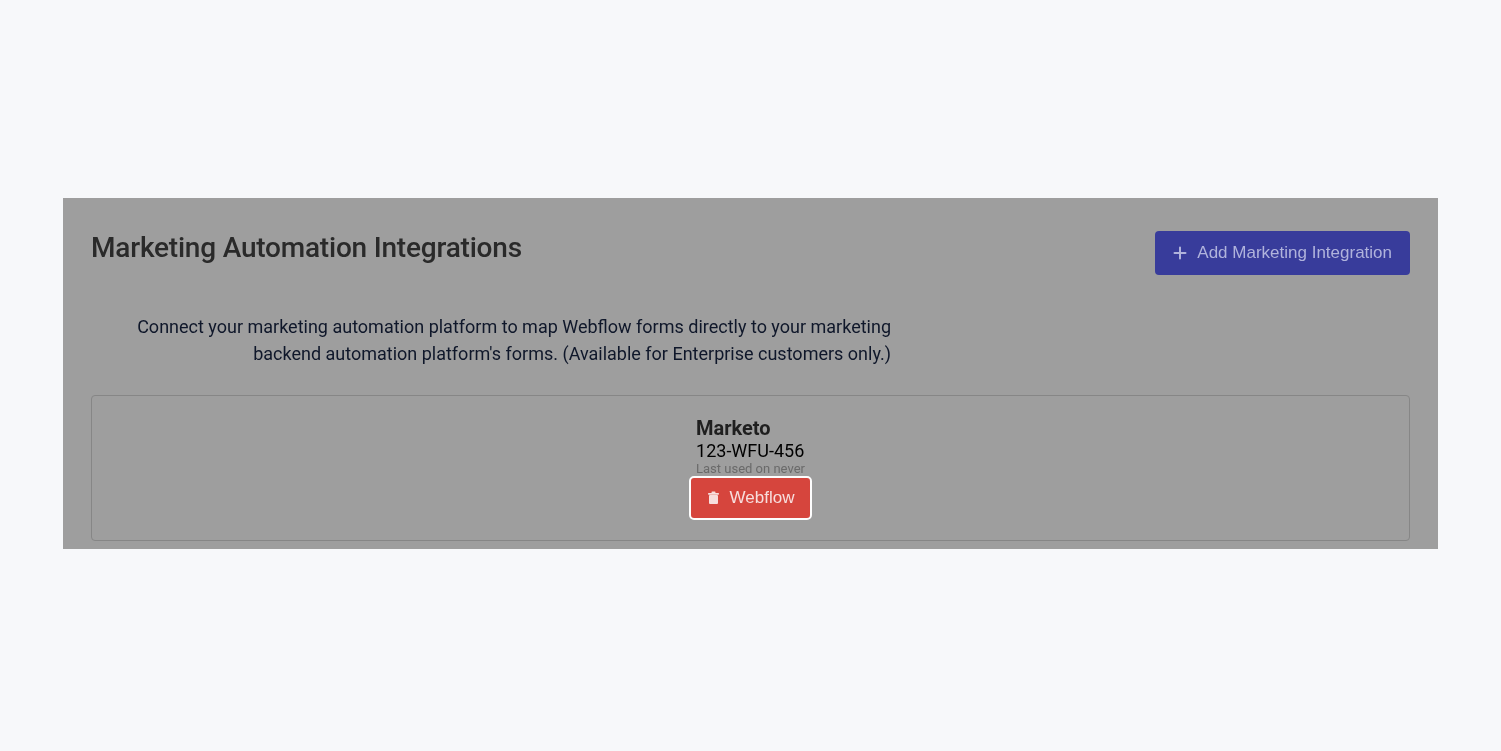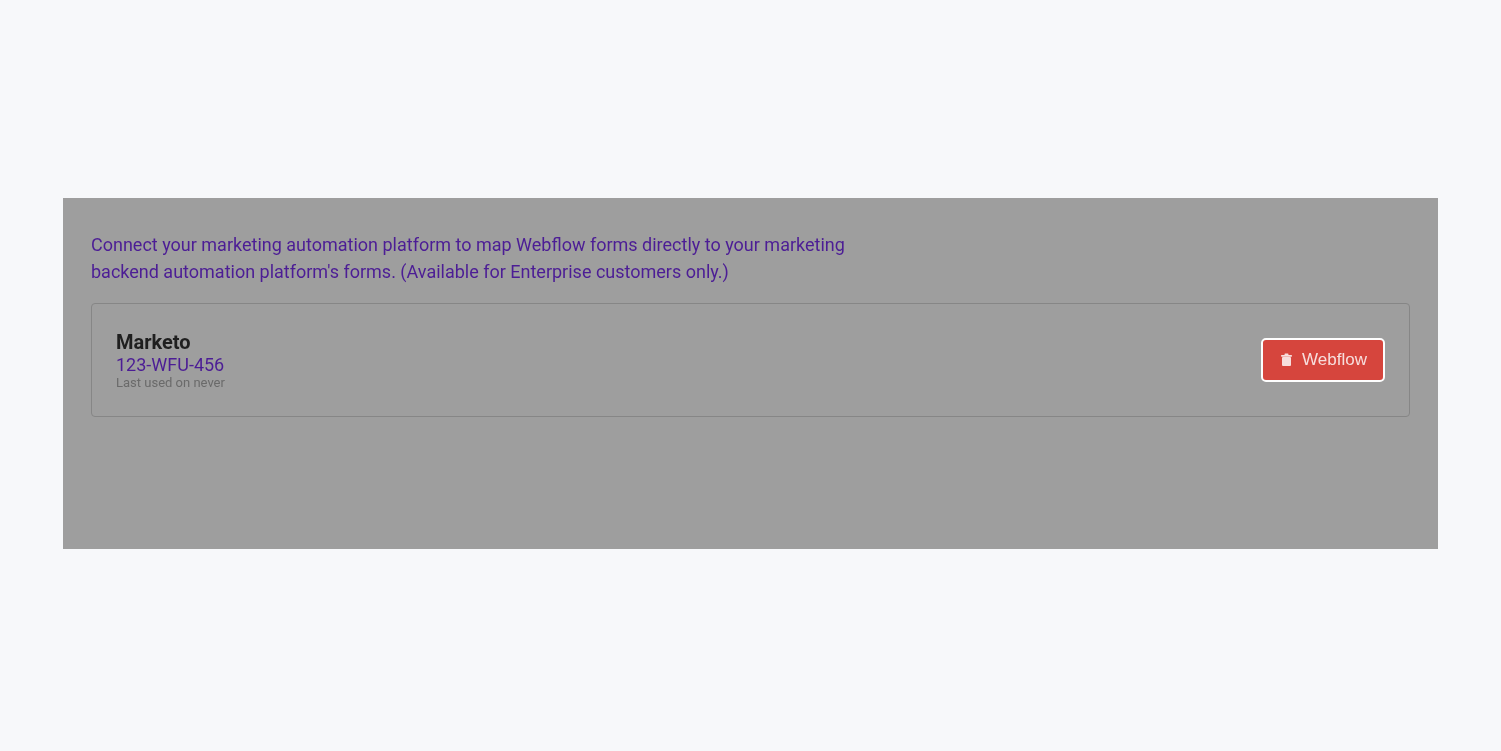--- a/index.html
+++ b/index.html
@@ -49,43 +49,46 @@
       line-height: 1.4;
     }
     .add-btn .plus-icon {
       display: inline-flex;
       align-items: center;
       justify-content: center;
       width: 14px;
       height: 14px;
     }
     .panel-desc {
+      margin-top: 38px;
       font-size: 18px;
-      color: #4c1d95;
+      color: #0f172a;
       line-height: 1.5;
       max-width: 800px;
+      text-align: right;
     }
     .integration-card {
-      margin-top: 18px;
+      margin-top: 28px;
       border: 1px solid #868686;
       border-radius: 4px;
-      padding: 26px 24px;
+      padding: 20px 24px;
       display: flex;
       justify-content: space-between;
       align-items: center;
       background: #9e9e9e;
+      flex-direction: column;
     }
     .integration-info .name {
       font-size: 20px;
       font-weight: 700;
       color: #1f1f1f;
     }
     .integration-info .id {
       font-size: 18px;
-      color: #4c1d95;
+      color: #000000;
       margin-top: 0px;
     }
     .integration-info .last-used {
       font-size: 13px;
       color: #6a6a6a;
       margin-top: 0px;
     }
     .delete-btn {
       display: flex;
       align-items: center;
@@ -105,20 +108,31 @@
       align-items: center;
       justify-content: center;
       width: 14px;
       height: 14px;
     }
   </style>
 </head>
 <body>
 
 <div class="panel">
+  <div class="panel-header">
+    <h1 class="panel-title">Marketing Automation Integrations</h1>
+    <button class="add-btn">
+      <span class="plus-icon">
+        <svg width="14" height="14" viewBox="0 0 14 14" fill="none">
+          <path d="M7 1.5V12.5M1.5 7H12.5" stroke="#b0b3dc" stroke-width="2" stroke-linecap="round"></path>
+        </svg>
+      </span>
+      <span>Add Marketing Integration</span>
+    </button>
+  </div>
   <p class="panel-desc">Connect your marketing automation platform to map Webflow forms directly to your marketing backend automation platform's forms. (Available for Enterprise customers only.)</p>
   <div class="integration-card">
     <div class="integration-info">
       <div class="name">Marketo</div>
       <div class="id">123-WFU-456</div>
       <div class="last-used">Last used on never</div>
     </div>
     <button class="delete-btn">
       <span class="trash-icon">
         <svg width="13" height="14" viewBox="0 0 13 14" fill="none">

